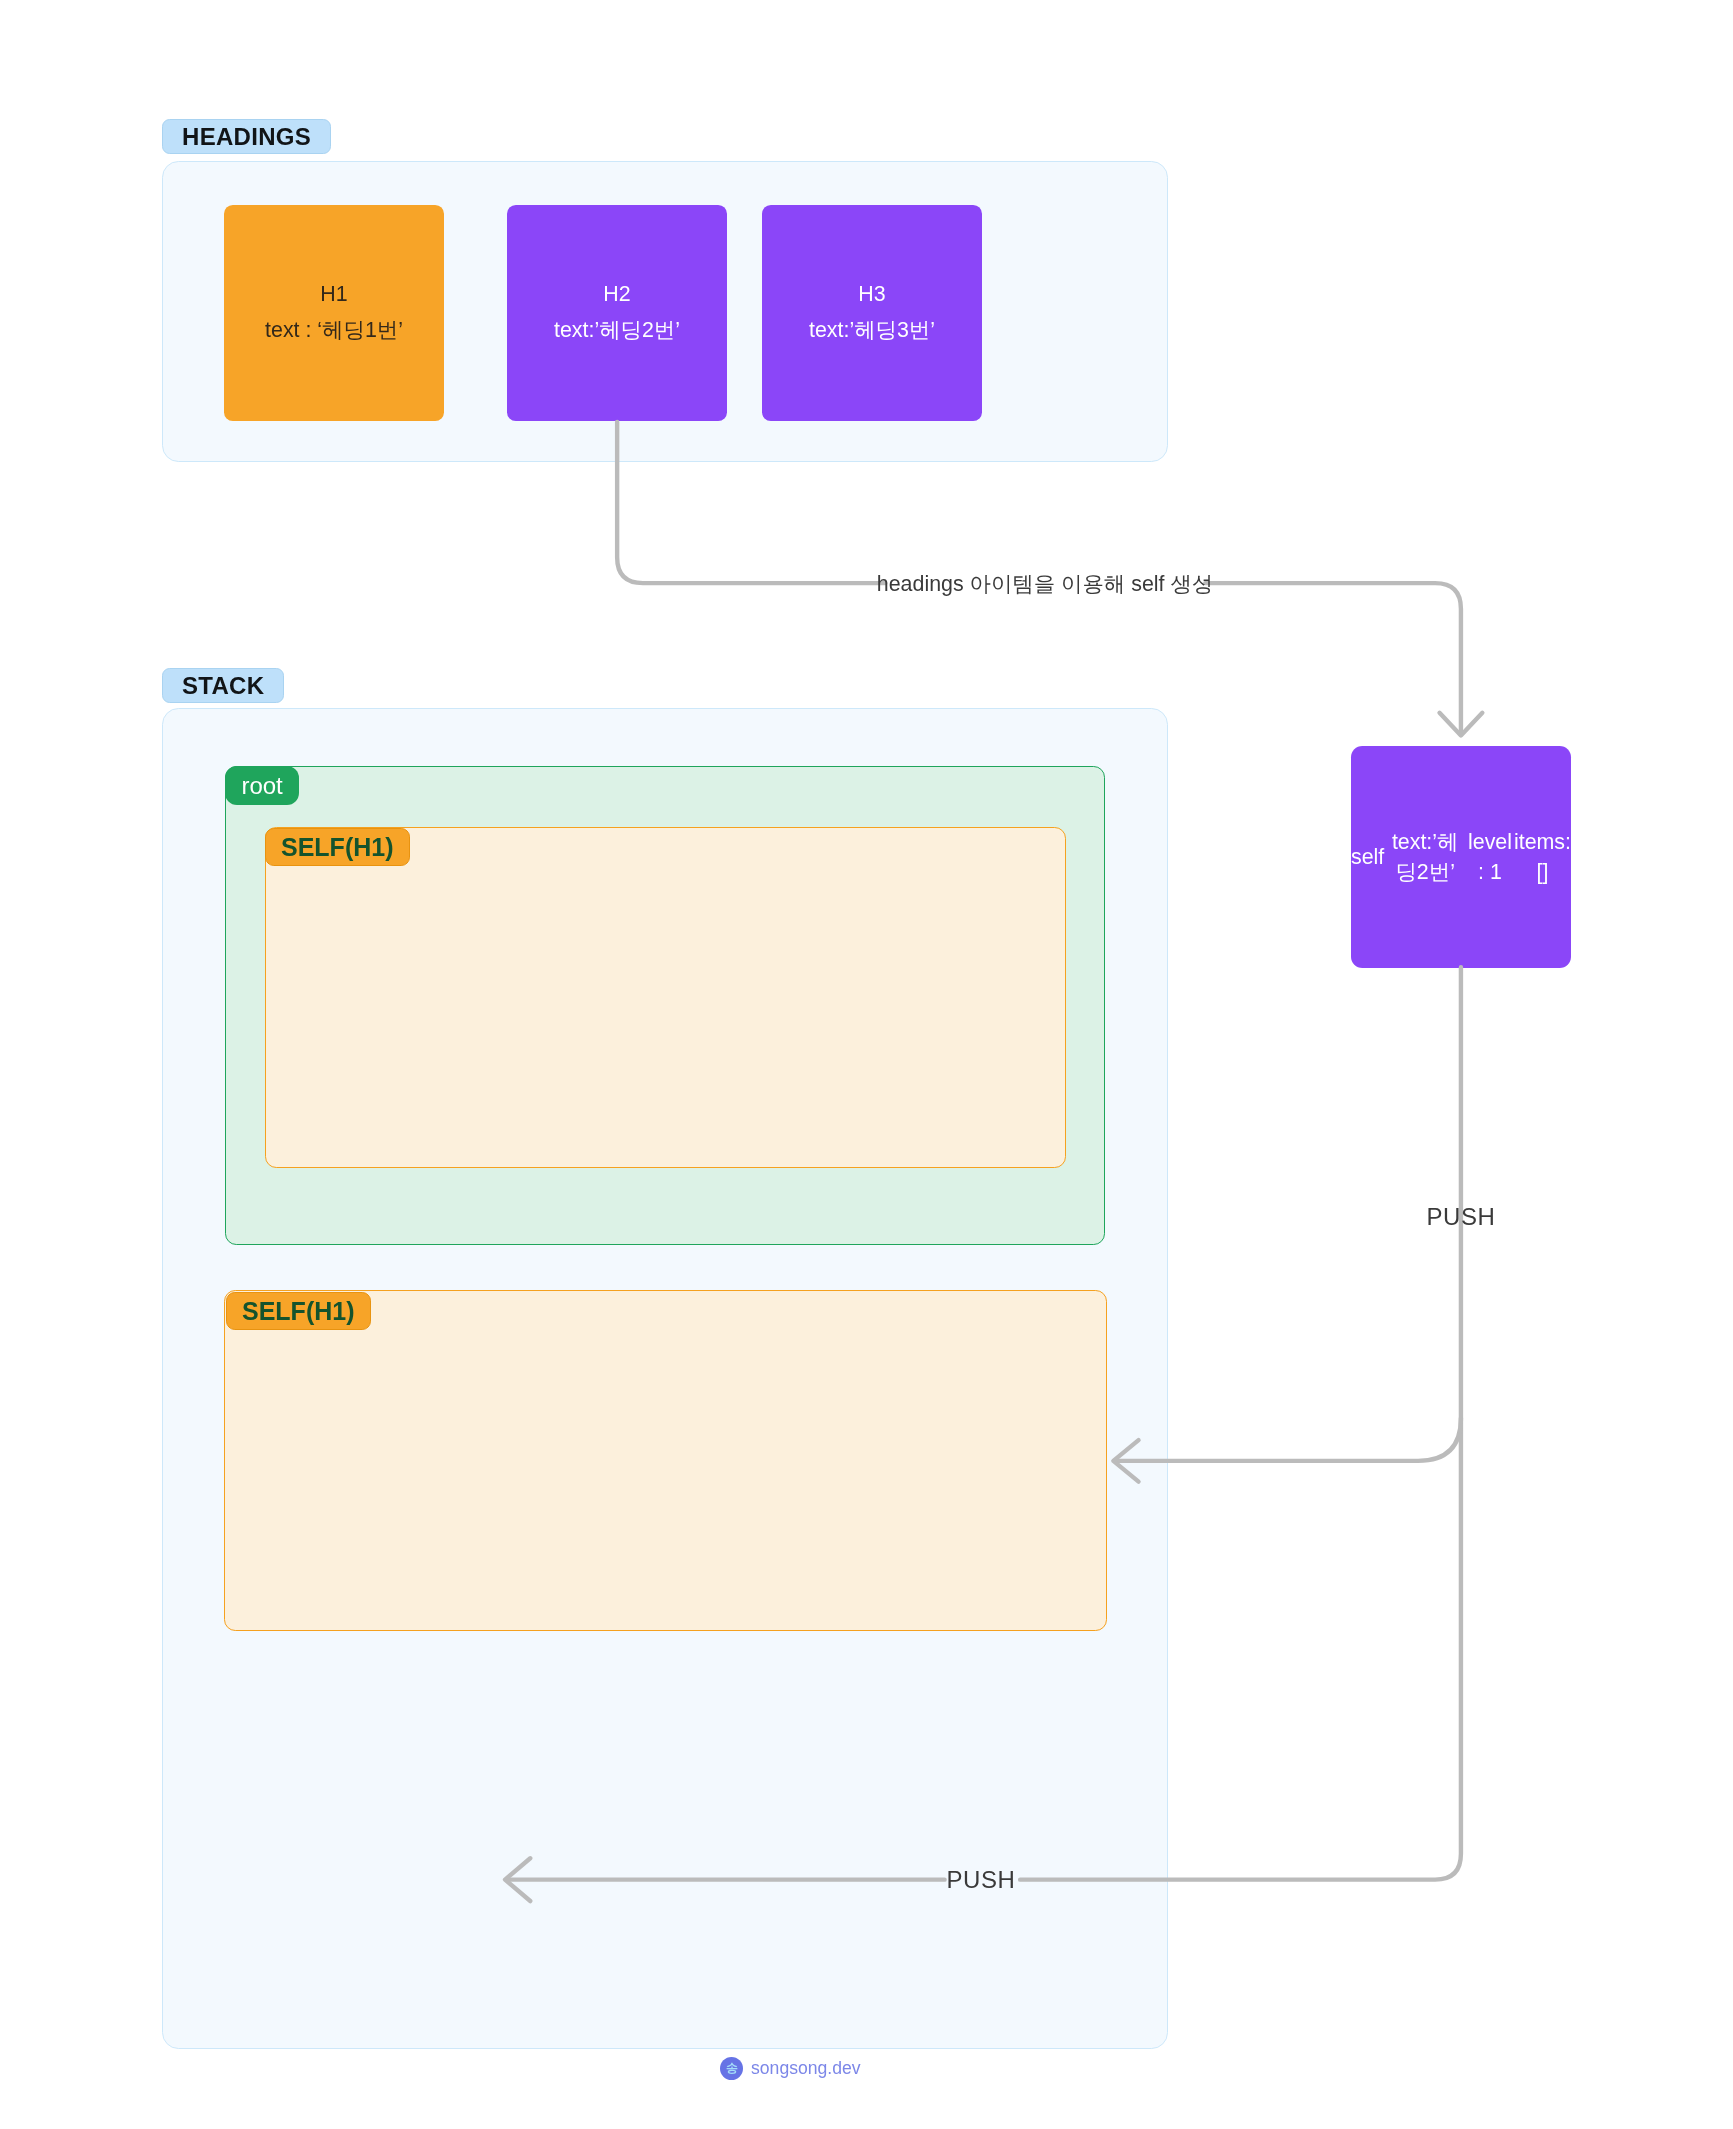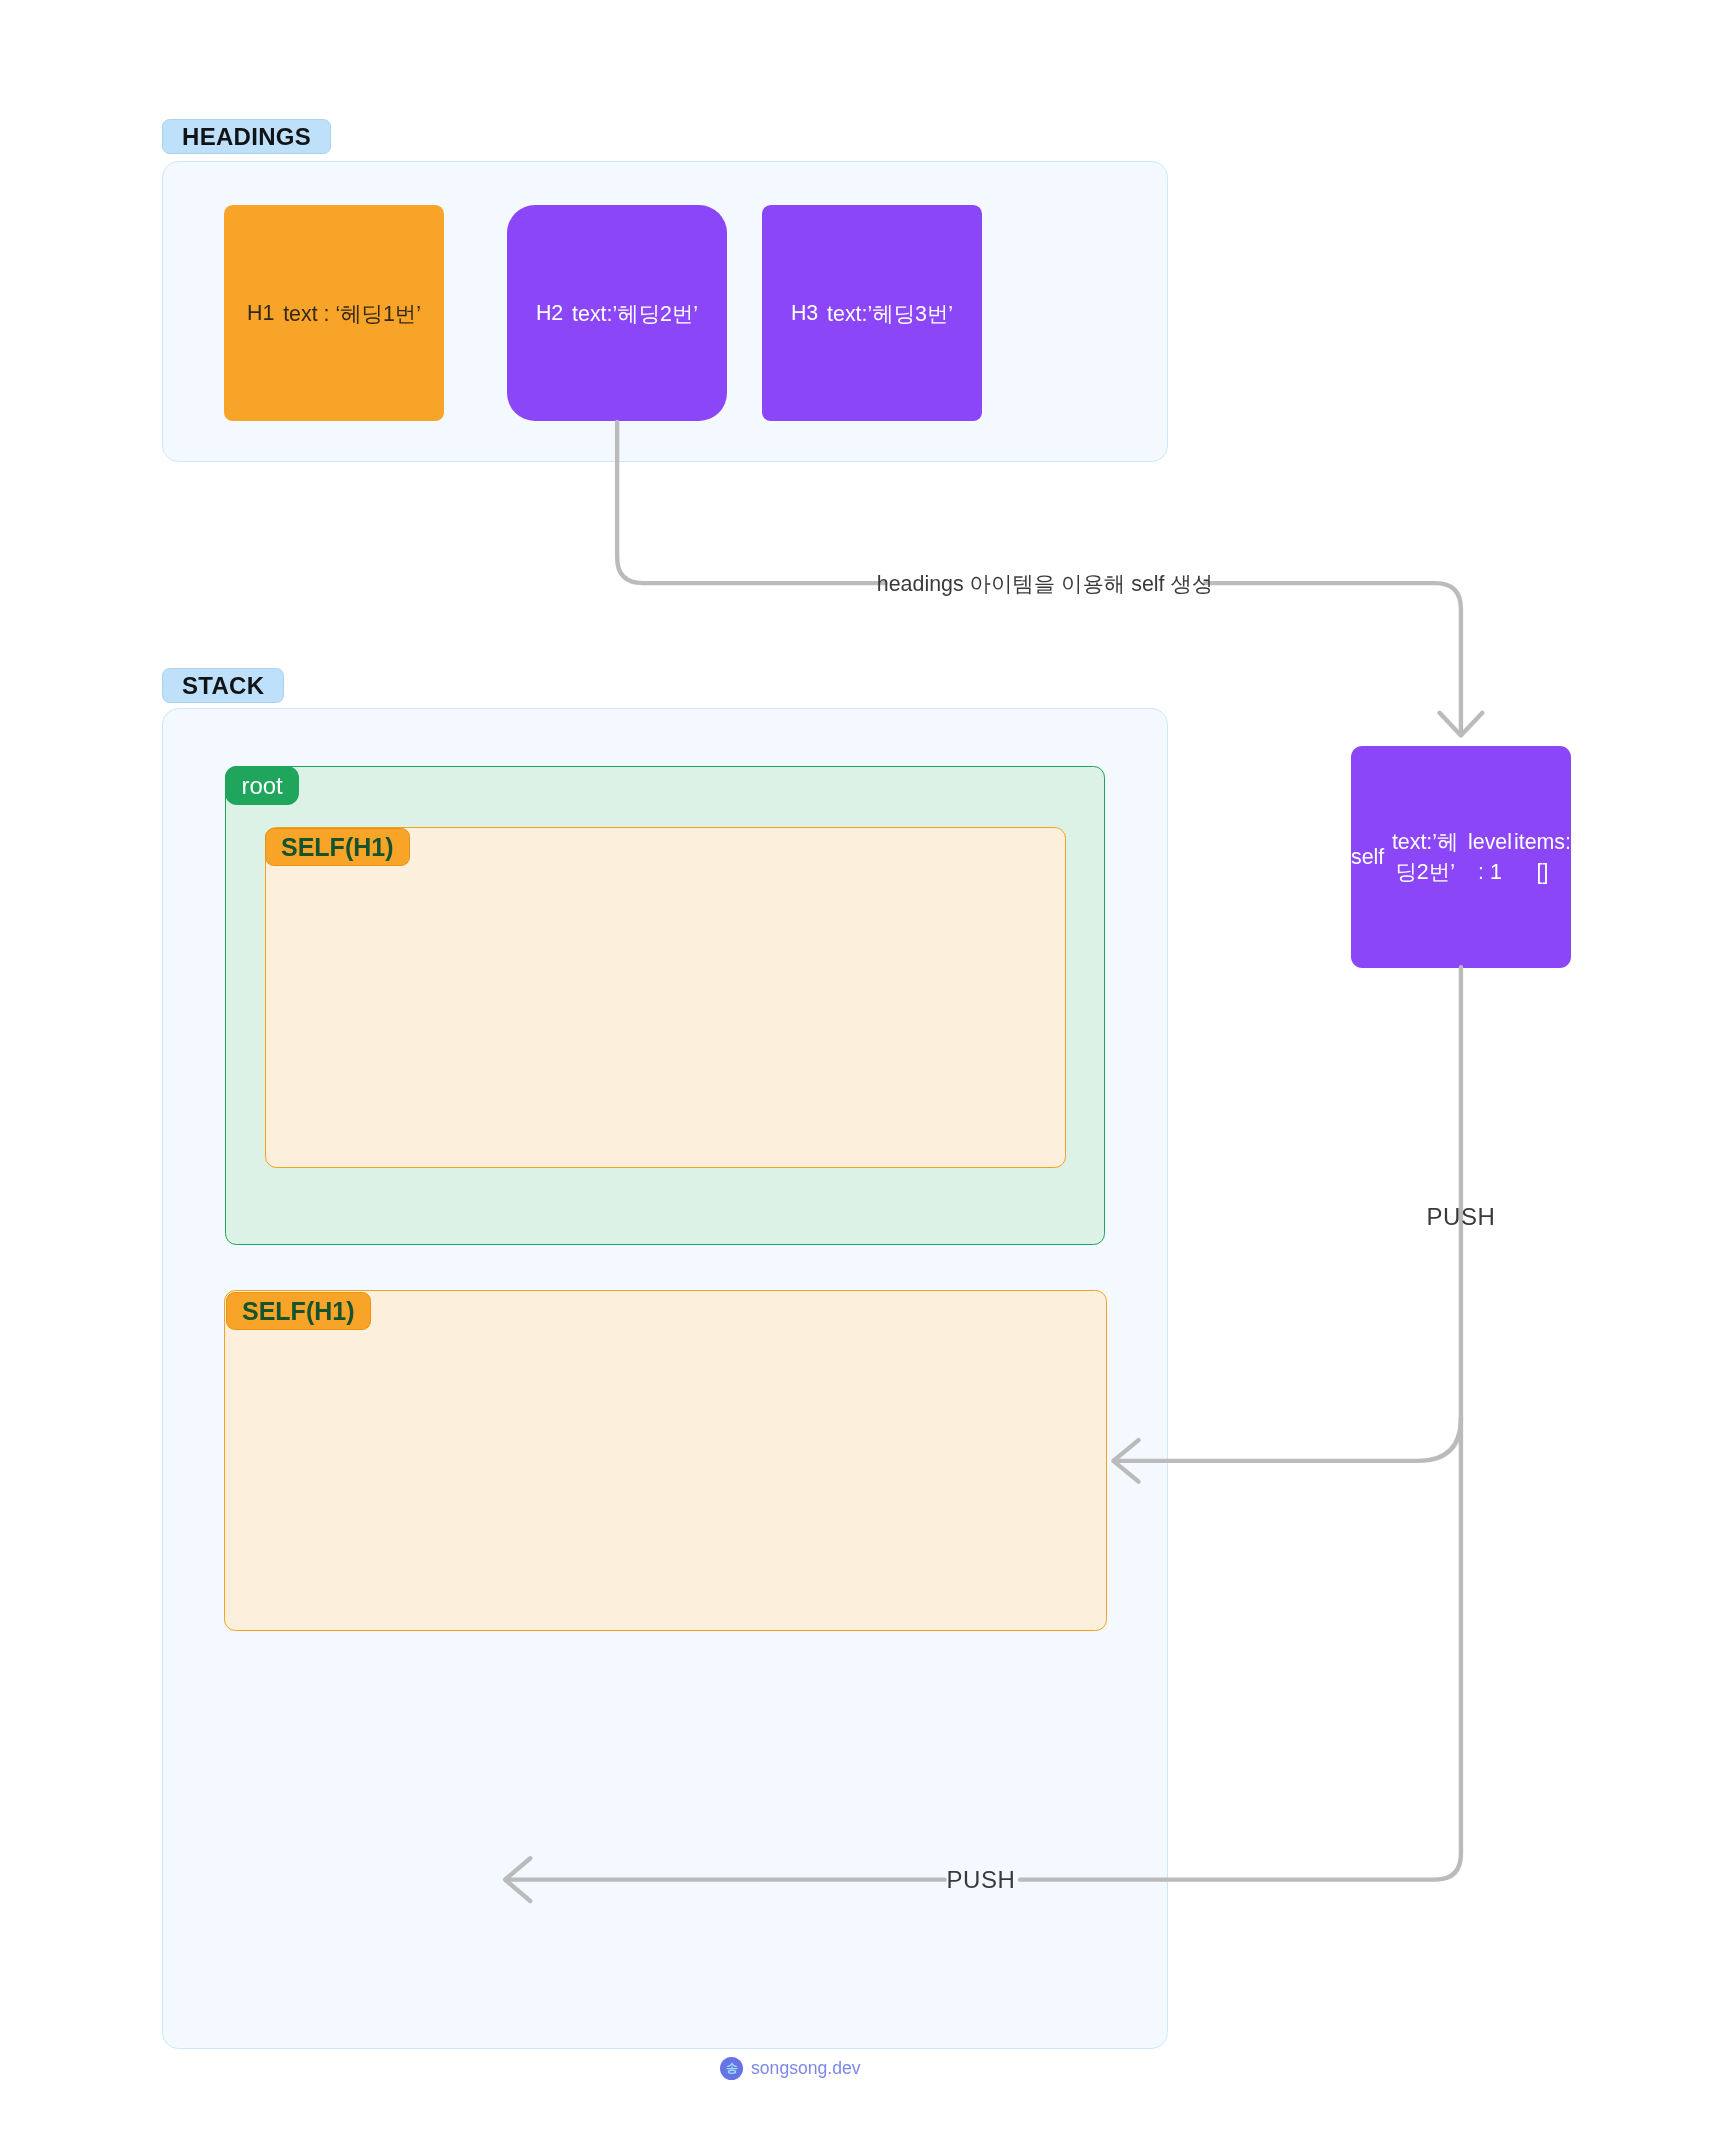--- a/index.html
+++ b/index.html
@@ -35,21 +35,21 @@
     background: var(--panel-blue);
     border: 1.3px solid var(--panel-blue-border);
     border-radius: 16.4px;
   }
 
   
   .hbox {
     position: absolute;
     width: 220px; height: 216px;
     border-radius: 8.8px;
-    display: flex; flex-direction: row;
+    display: flex; flex-direction: column;
     align-items: center; justify-content: center;
     gap: 8.8px;
     font-size: 21.4px;
     text-align: center;
   }
   .hbox.orange { background: var(--orange); color: var(--ink-warm); }
   .hbox.purple { background: var(--purple); color: #ffffff; }
   .hbox .hbox-title { font-weight: 500; }
   .hbox .hbox-line  { font-weight: 400; }
 
@@ -165,21 +165,21 @@
     <span>HEADINGS</span>
   </div>
 
   <div class="section-box" style="left:162px; top:161px; width:1006px; height:301px;"></div>
 
   <div class="hbox orange" style="left:224px; top:205px;">
     <div class="hbox-title">H1</div>
     <div class="hbox-line">text : ‘헤딩1번’</div>
   </div>
 
-  <div class="hbox purple" style="left:507px; top:205px;border-radius:28px;">
+  <div class="hbox purple" style="left:507px; top:205px;">
     <div class="hbox-title">H2</div>
     <div class="hbox-line">text:’헤딩2번’</div>
   </div>
 
   <div class="hbox purple" style="left:762px; top:205px;">
     <div class="hbox-title">H3</div>
     <div class="hbox-line">text:’헤딩3번’</div>
   </div>
 
   <div class="section-badge" style="left:162px; top:668px;">

